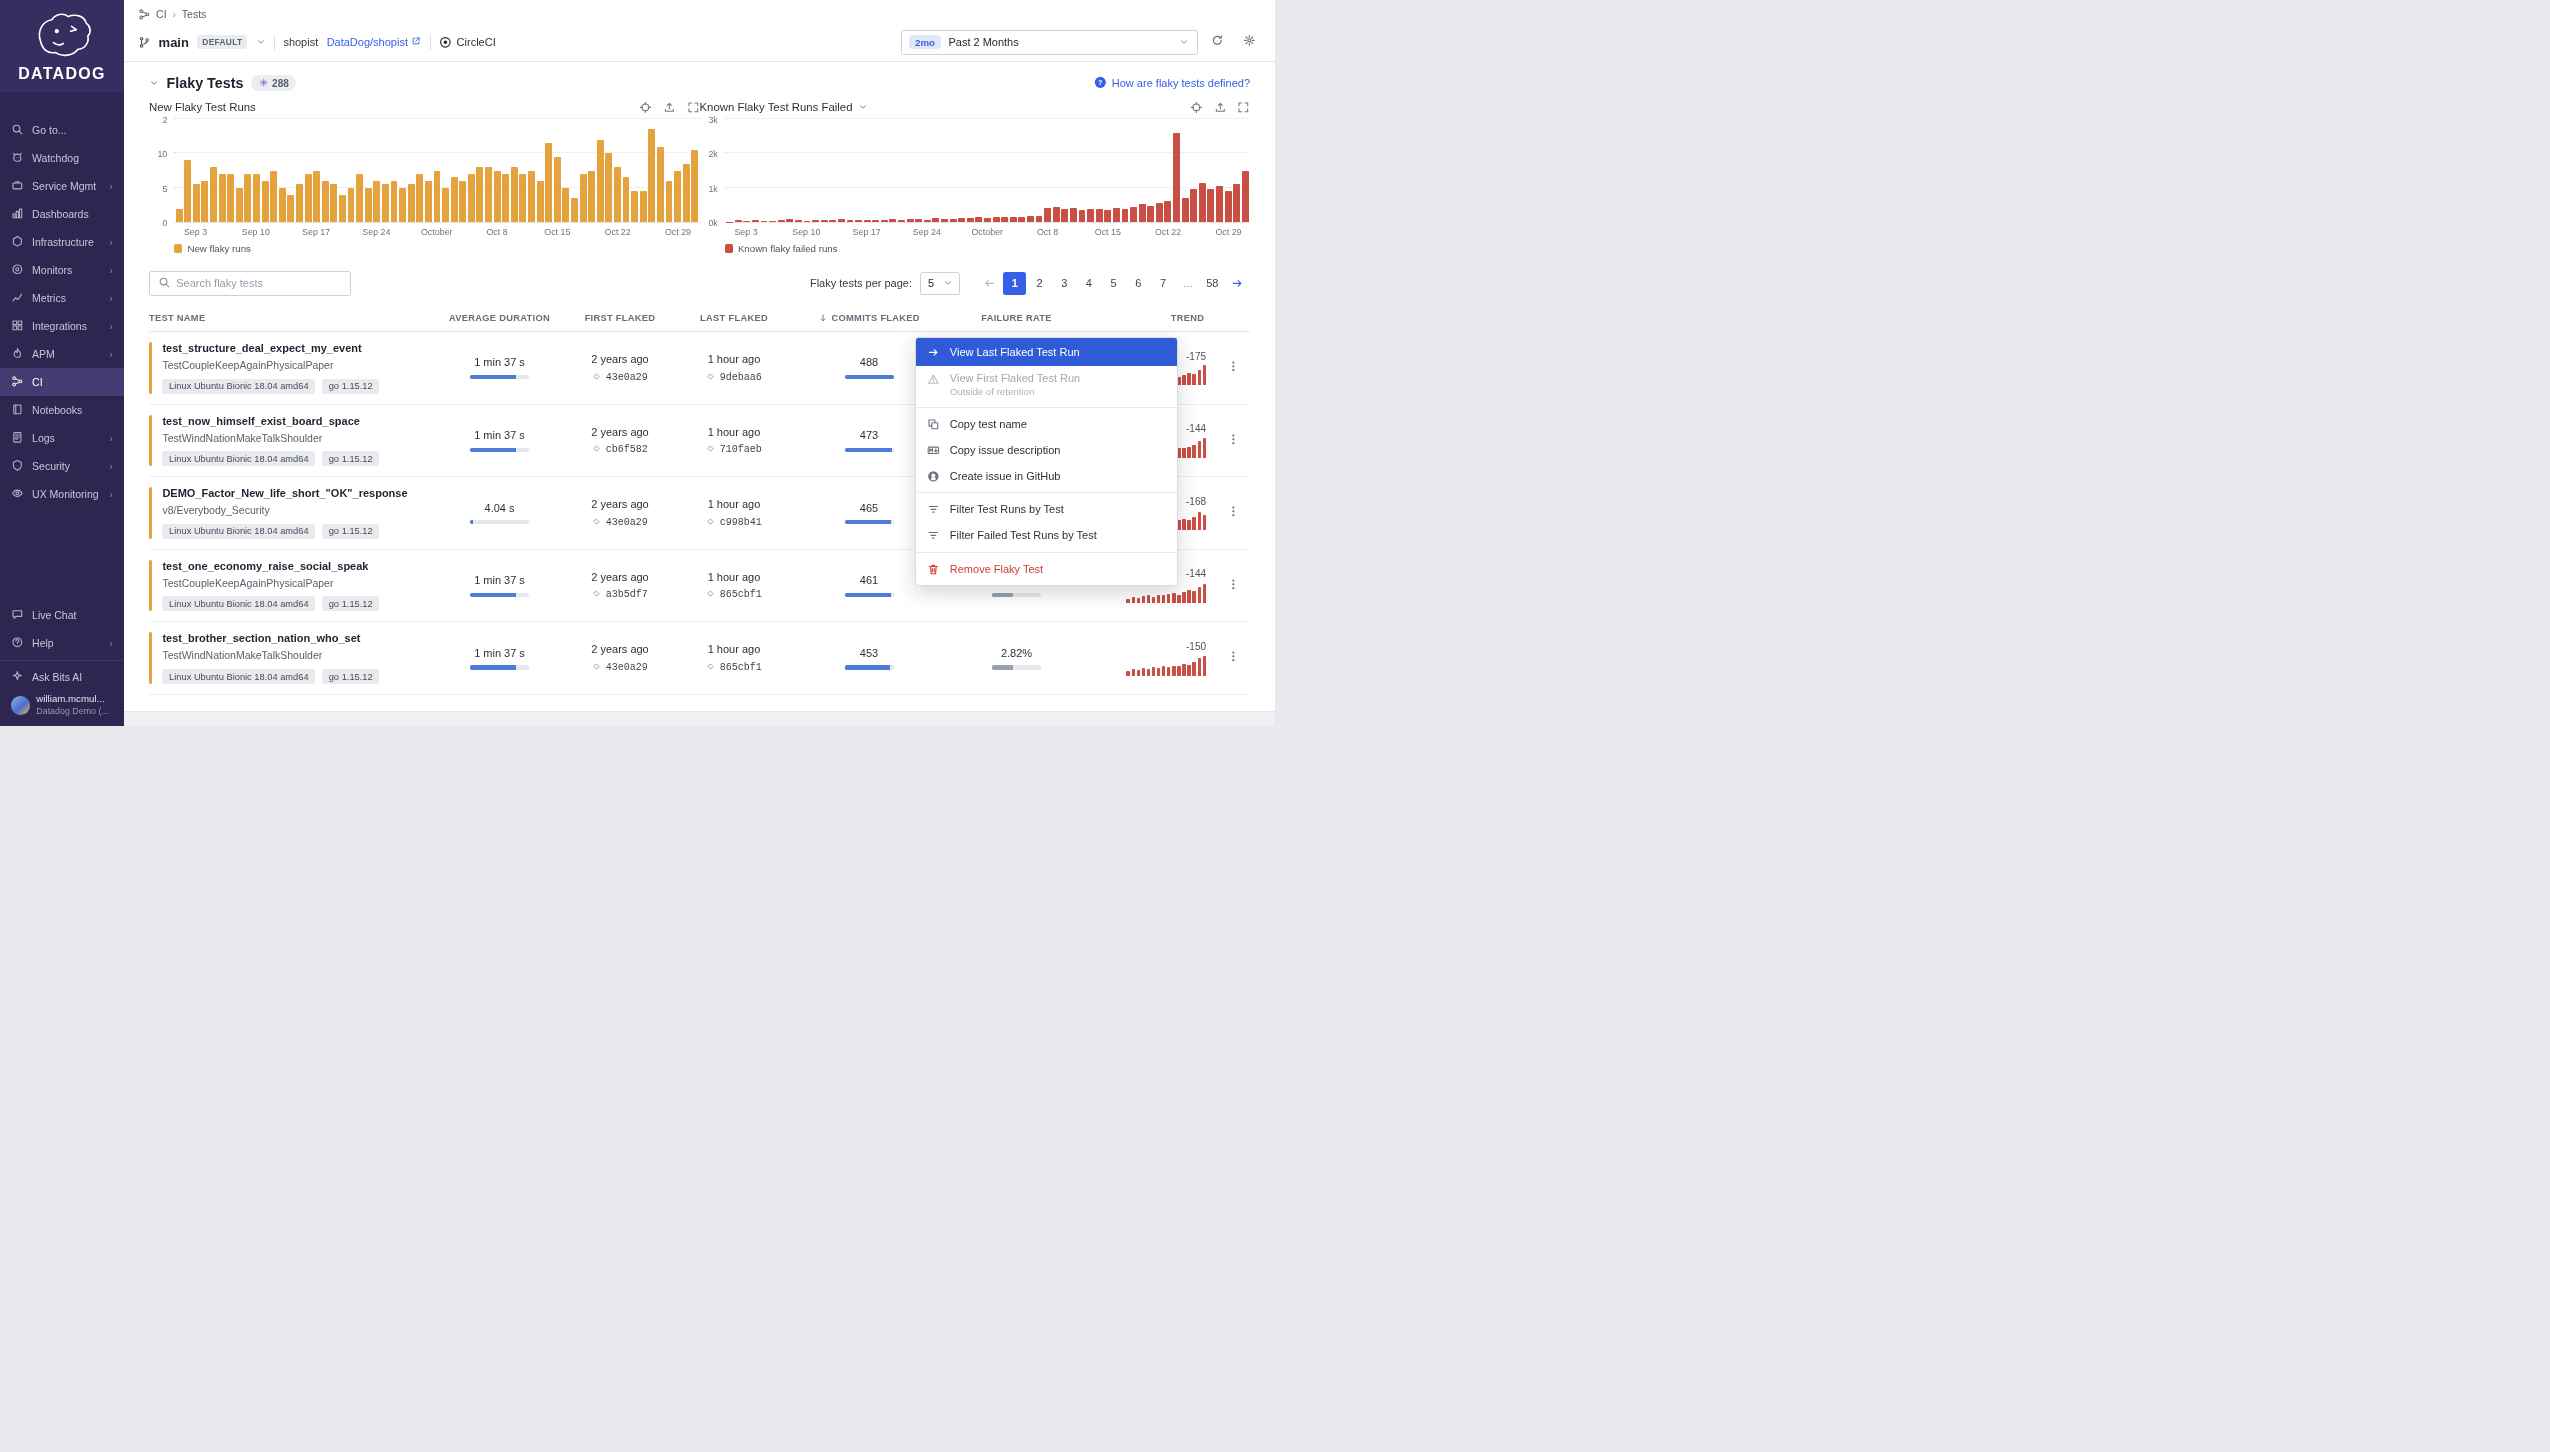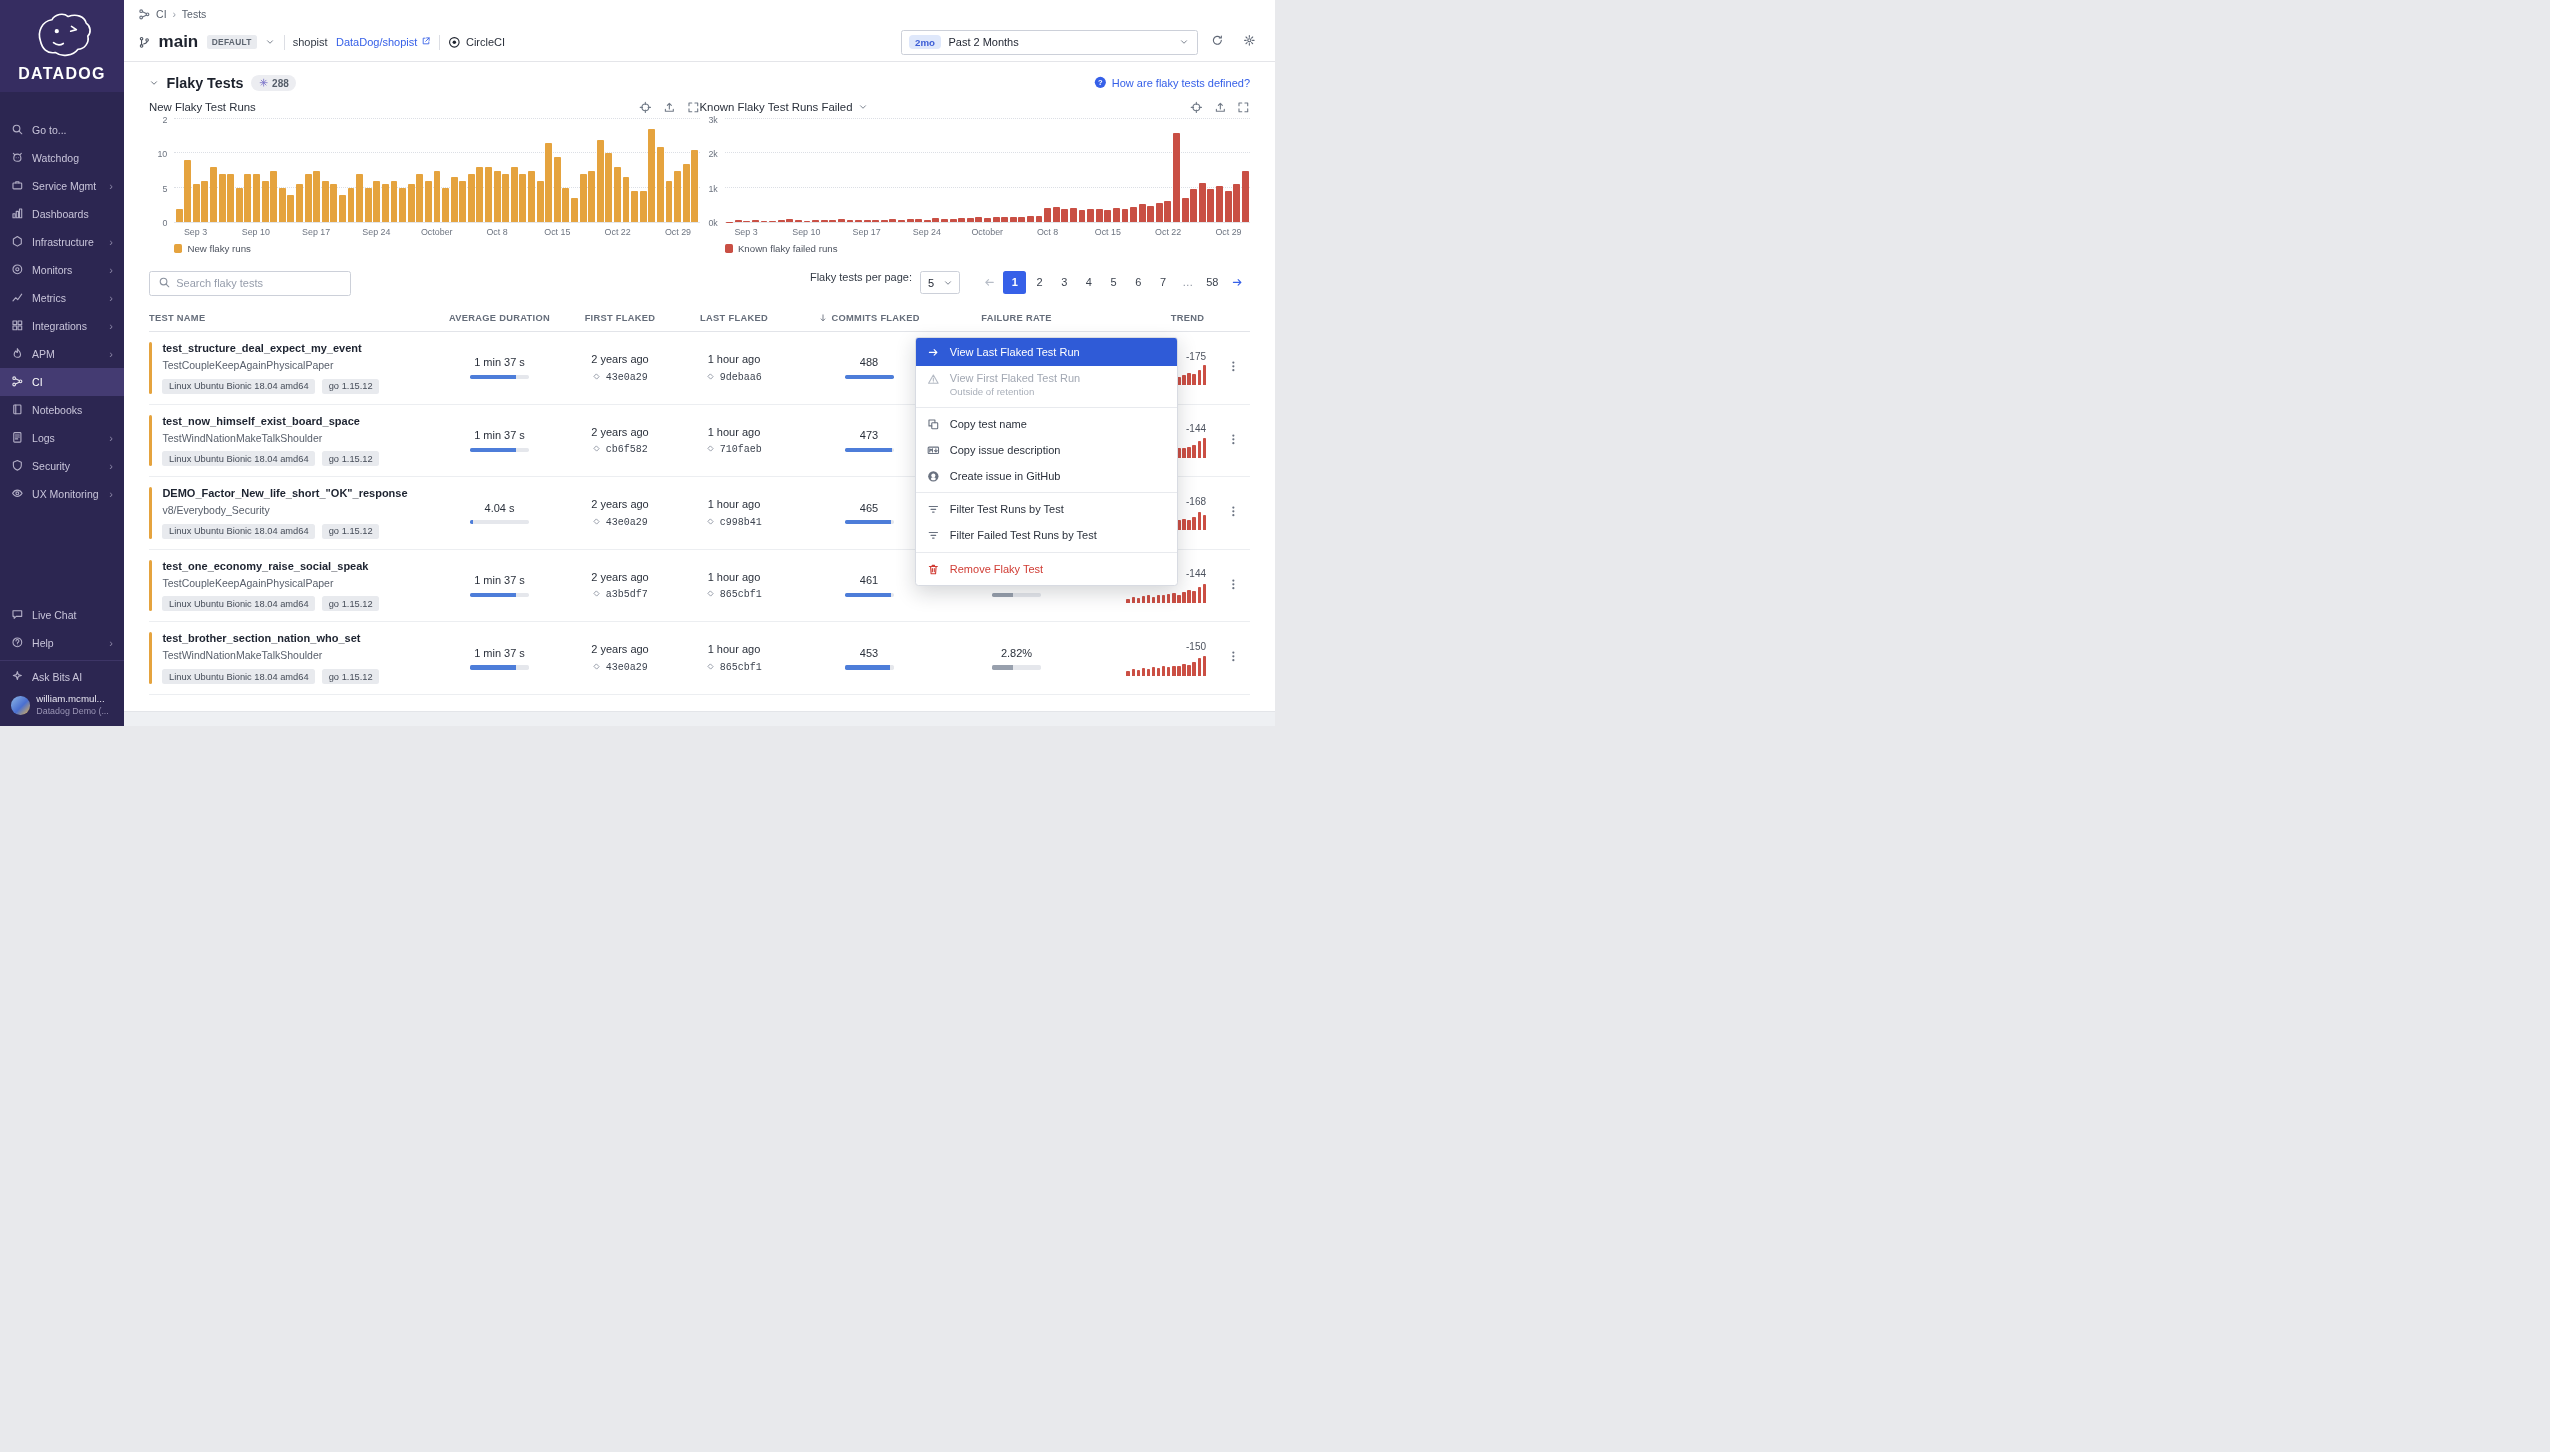--- a/index.html
+++ b/index.html
@@ -24,21 +24,21 @@
 .uorg{font-size:8.9px;color:#9a95b5;line-height:1.3}
 
 
 .main{flex:1;display:flex;flex-direction:column;min-width:0;background:#fff}
 .topbar{padding:5px 13.5px 0;border-bottom:0.8px solid #e4e5e9;background:#fff}
 .crumbs{display:flex;align-items:center;gap:5.9px;font-size:10.5px;color:#5a626e;height:18.6px}
 .crumbs .sep{color:#9aa0ab}
 .crumbs .ic{display:inline-flex;color:#6a7280}
 .ctl-row{display:flex;align-items:center;gap:8.4px;height:37px}
 .branch-ic{display:inline-flex;color:#4c5360}
-.branch-name{font-weight:700;font-size:17px;color:#1e232e}
+.branch-name{font-weight:700;font-size:13px;color:#1e232e}
 .badge-default{background:#e9ebef;color:#5c646f;font-size:8.4px;font-weight:700;padding:1.7px 5px;border-radius:2.5px;letter-spacing:0.3px}
 .chev-sm{color:#6a7280;display:inline-flex}
 .vdiv{width:0.8px;height:15px;background:#dcdee4}
 .repo{font-size:11px;color:#333a45}
 .bluelink{color:#3660e8;font-size:11px;display:inline-flex;align-items:center;gap:3.4px;cursor:pointer}
 .provider{display:inline-flex;align-items:center;gap:5px;font-size:11px;color:#2b313c}
 .provider .ic{display:inline-flex;color:#1e232e}
 .spacer{flex:1}
 .timebox{width:297px;height:25px;border:0.8px solid #ccd0d9;border-radius:2.5px;display:flex;align-items:center;gap:7.6px;padding:0 7.6px;cursor:pointer}
 .chip{background:#dfe8fb;color:#3d5ed6;font-size:9.7px;font-weight:700;padding:1.7px 5.9px;border-radius:4px}
@@ -69,21 +69,21 @@
 .grid{position:absolute;left:0;right:0;border-top:0.8px dotted #dcdfe5}
 .bars{position:absolute;inset:0;display:flex;align-items:flex-end;gap:1.7px;padding:0 1.7px}
 .bars i{flex:1;border-radius:0.8px 0.8px 0 0;min-height:0.8px}
 .xlabels{position:relative;height:13.5px;margin-left:25px}
 .xlabels span{position:absolute;top:3.4px;transform:translateX(-50%);font-size:8.9px;color:#6d7480;white-space:nowrap}
 .legend{display:flex;align-items:center;gap:5px;margin-top:5.9px;margin-left:25px}
 .sw{width:8.4px;height:8.4px;border-radius:1.7px}
 .legend .lt{font-size:9.7px;color:#4c525e}
 
 
-.tctrl{display:flex;align-items:flex-start;margin-top:17px;gap:8.4px}
+.tctrl{display:flex;align-items:center;margin-top:17px;gap:8.4px}
 .search{width:202px;height:25px;border:0.8px solid #ccd0d9;border-radius:2.5px;display:flex;align-items:center;padding:0 7.6px;gap:5.9px;color:#8a919e}
 .search input{border:0;outline:0;flex:1;font-size:11px;font-family:inherit;color:#232834;background:transparent}
 .search input::placeholder{color:#969dab}
 .pp-label{margin-left:auto;font-size:11px;color:#333a45}
 .pp-select{min-width:40px;height:23.6px;border:0.8px solid #ccd0d9;border-radius:2.5px;display:flex;align-items:center;justify-content:space-between;padding:0 6.7px;font-size:11px;color:#232834;gap:5.9px;cursor:pointer}
 .pager{display:flex;align-items:center;gap:1.7px;margin-left:8.4px}
 .pg{min-width:23px;height:23px;border-radius:2.5px;display:flex;align-items:center;justify-content:center;font-size:11px;color:#3c434f;cursor:pointer}
 .pg.active{background:#3660e8;color:#fff;font-weight:700}
 .pg.ellipsis{cursor:default;color:#8a919e}
 .pg-arrow{color:#b7bdc7;padding:0 5.9px;cursor:pointer;display:inline-flex}

